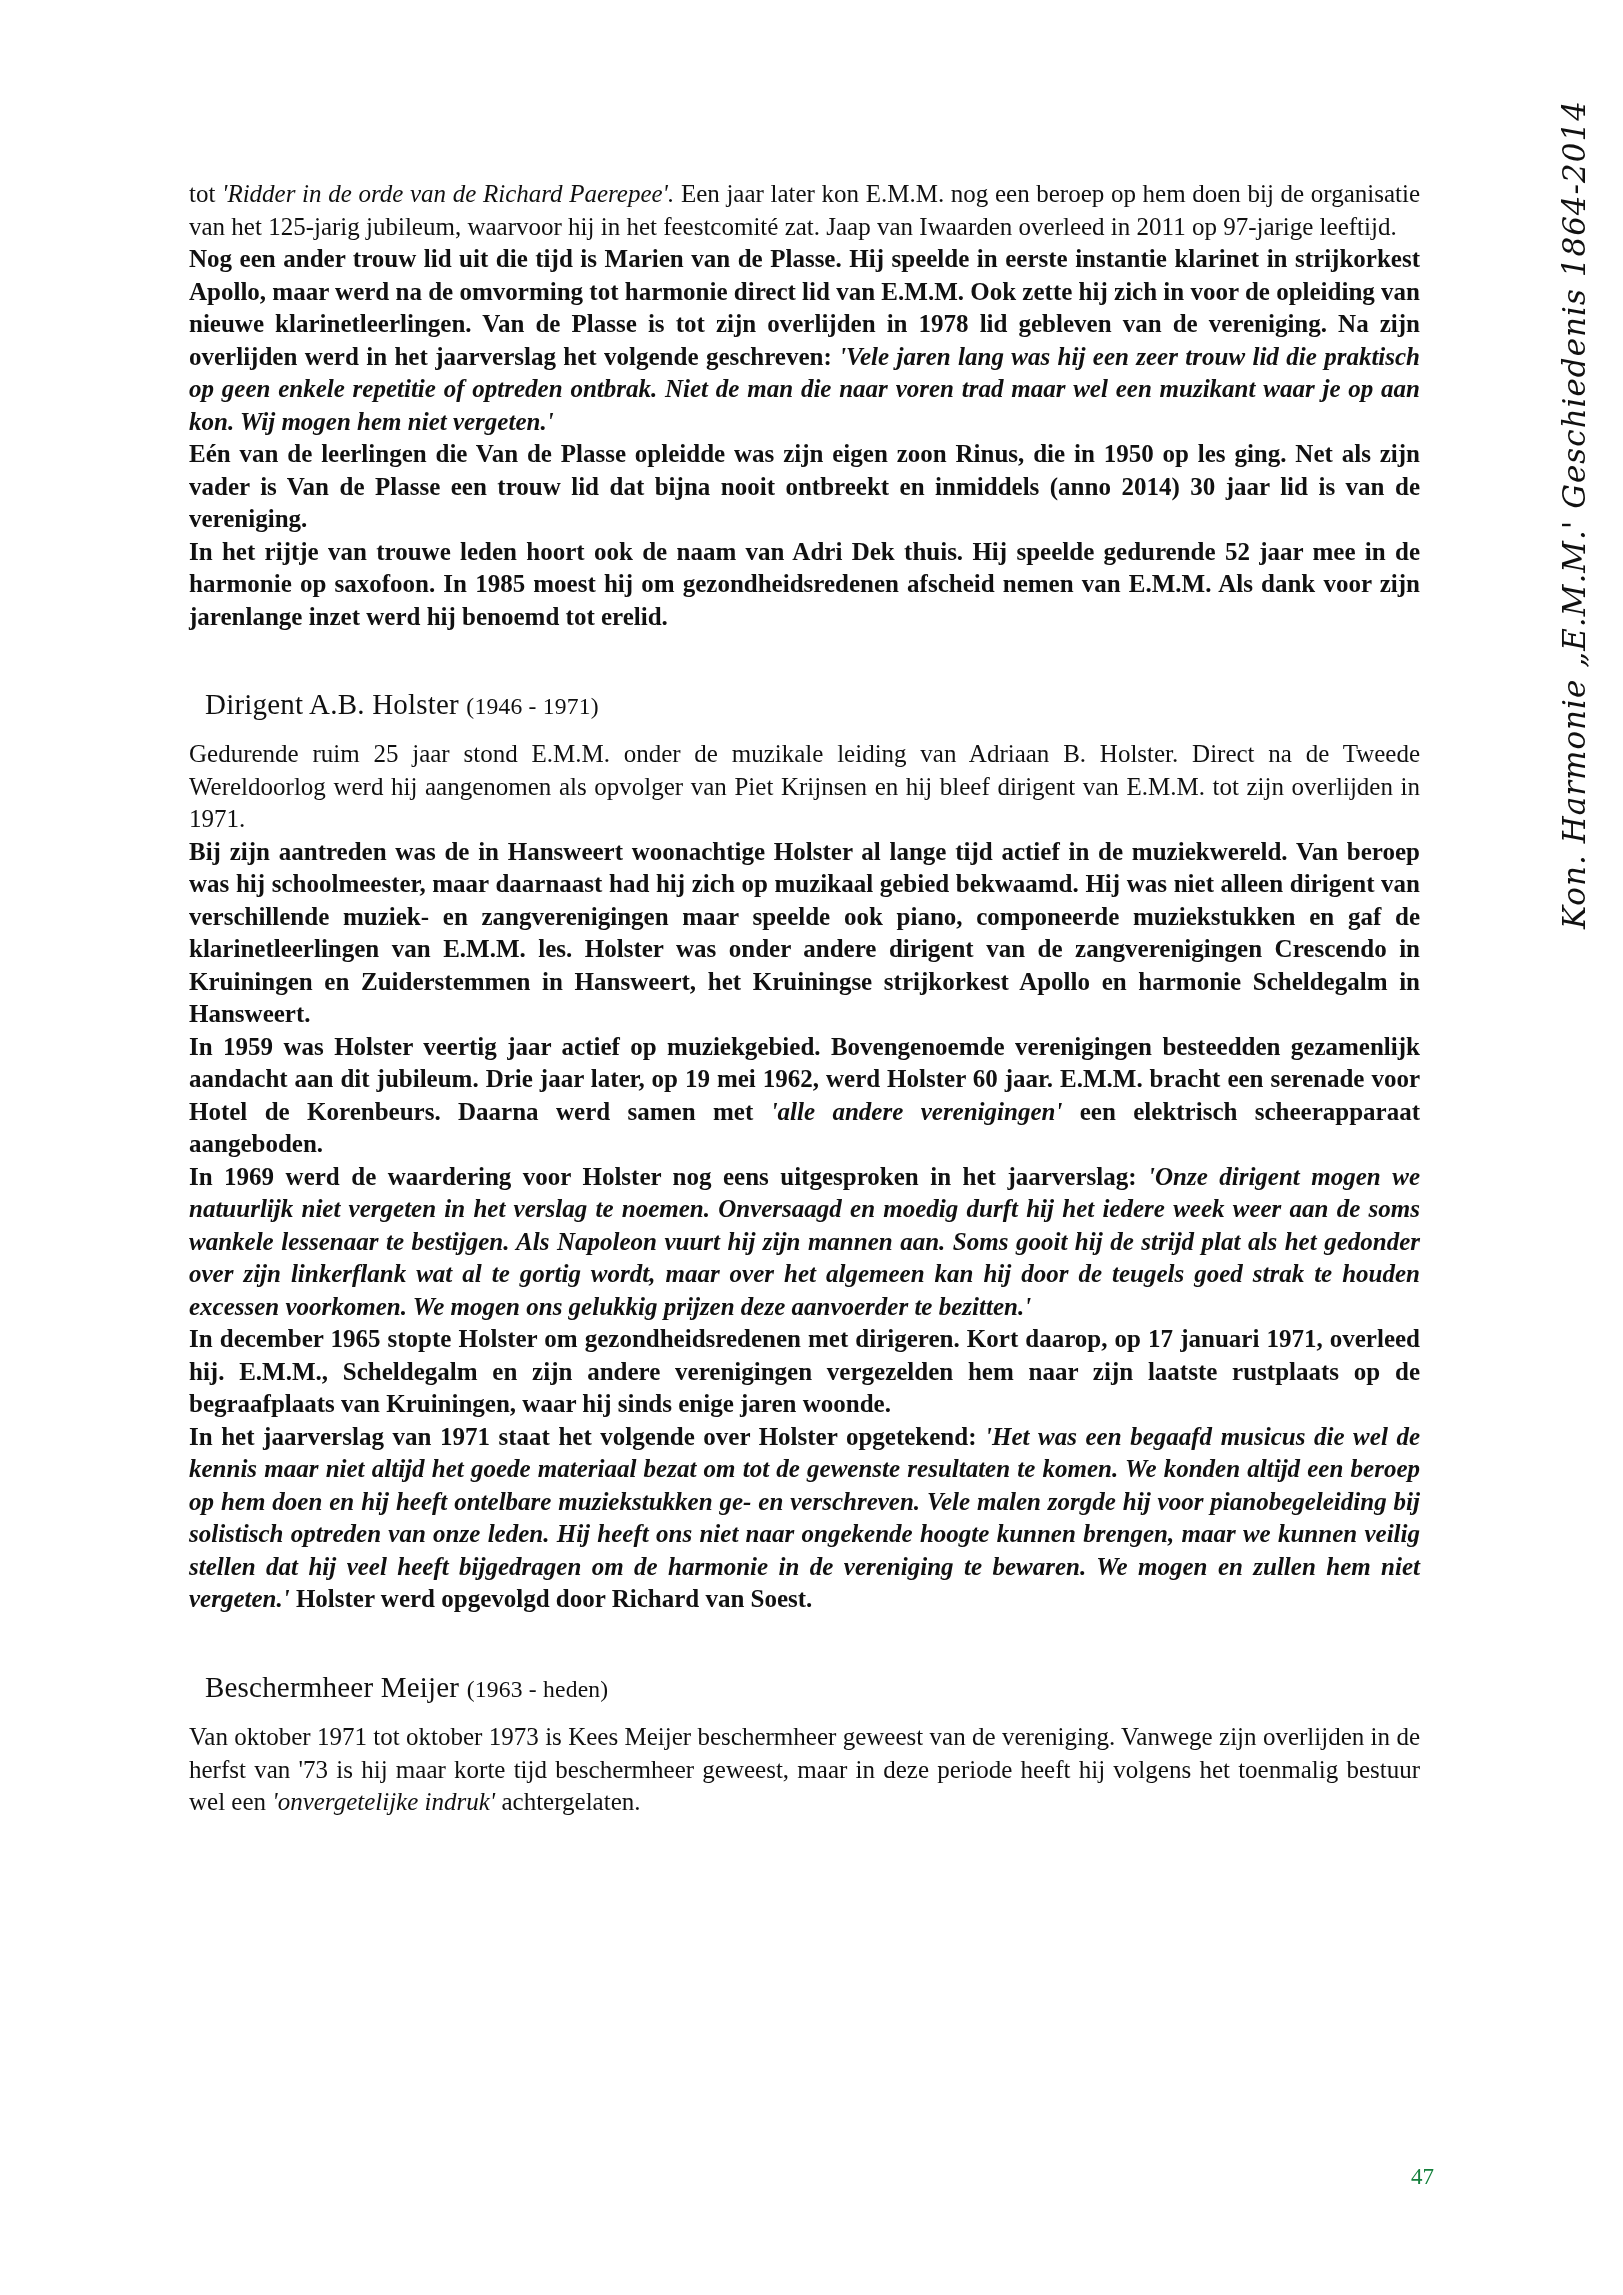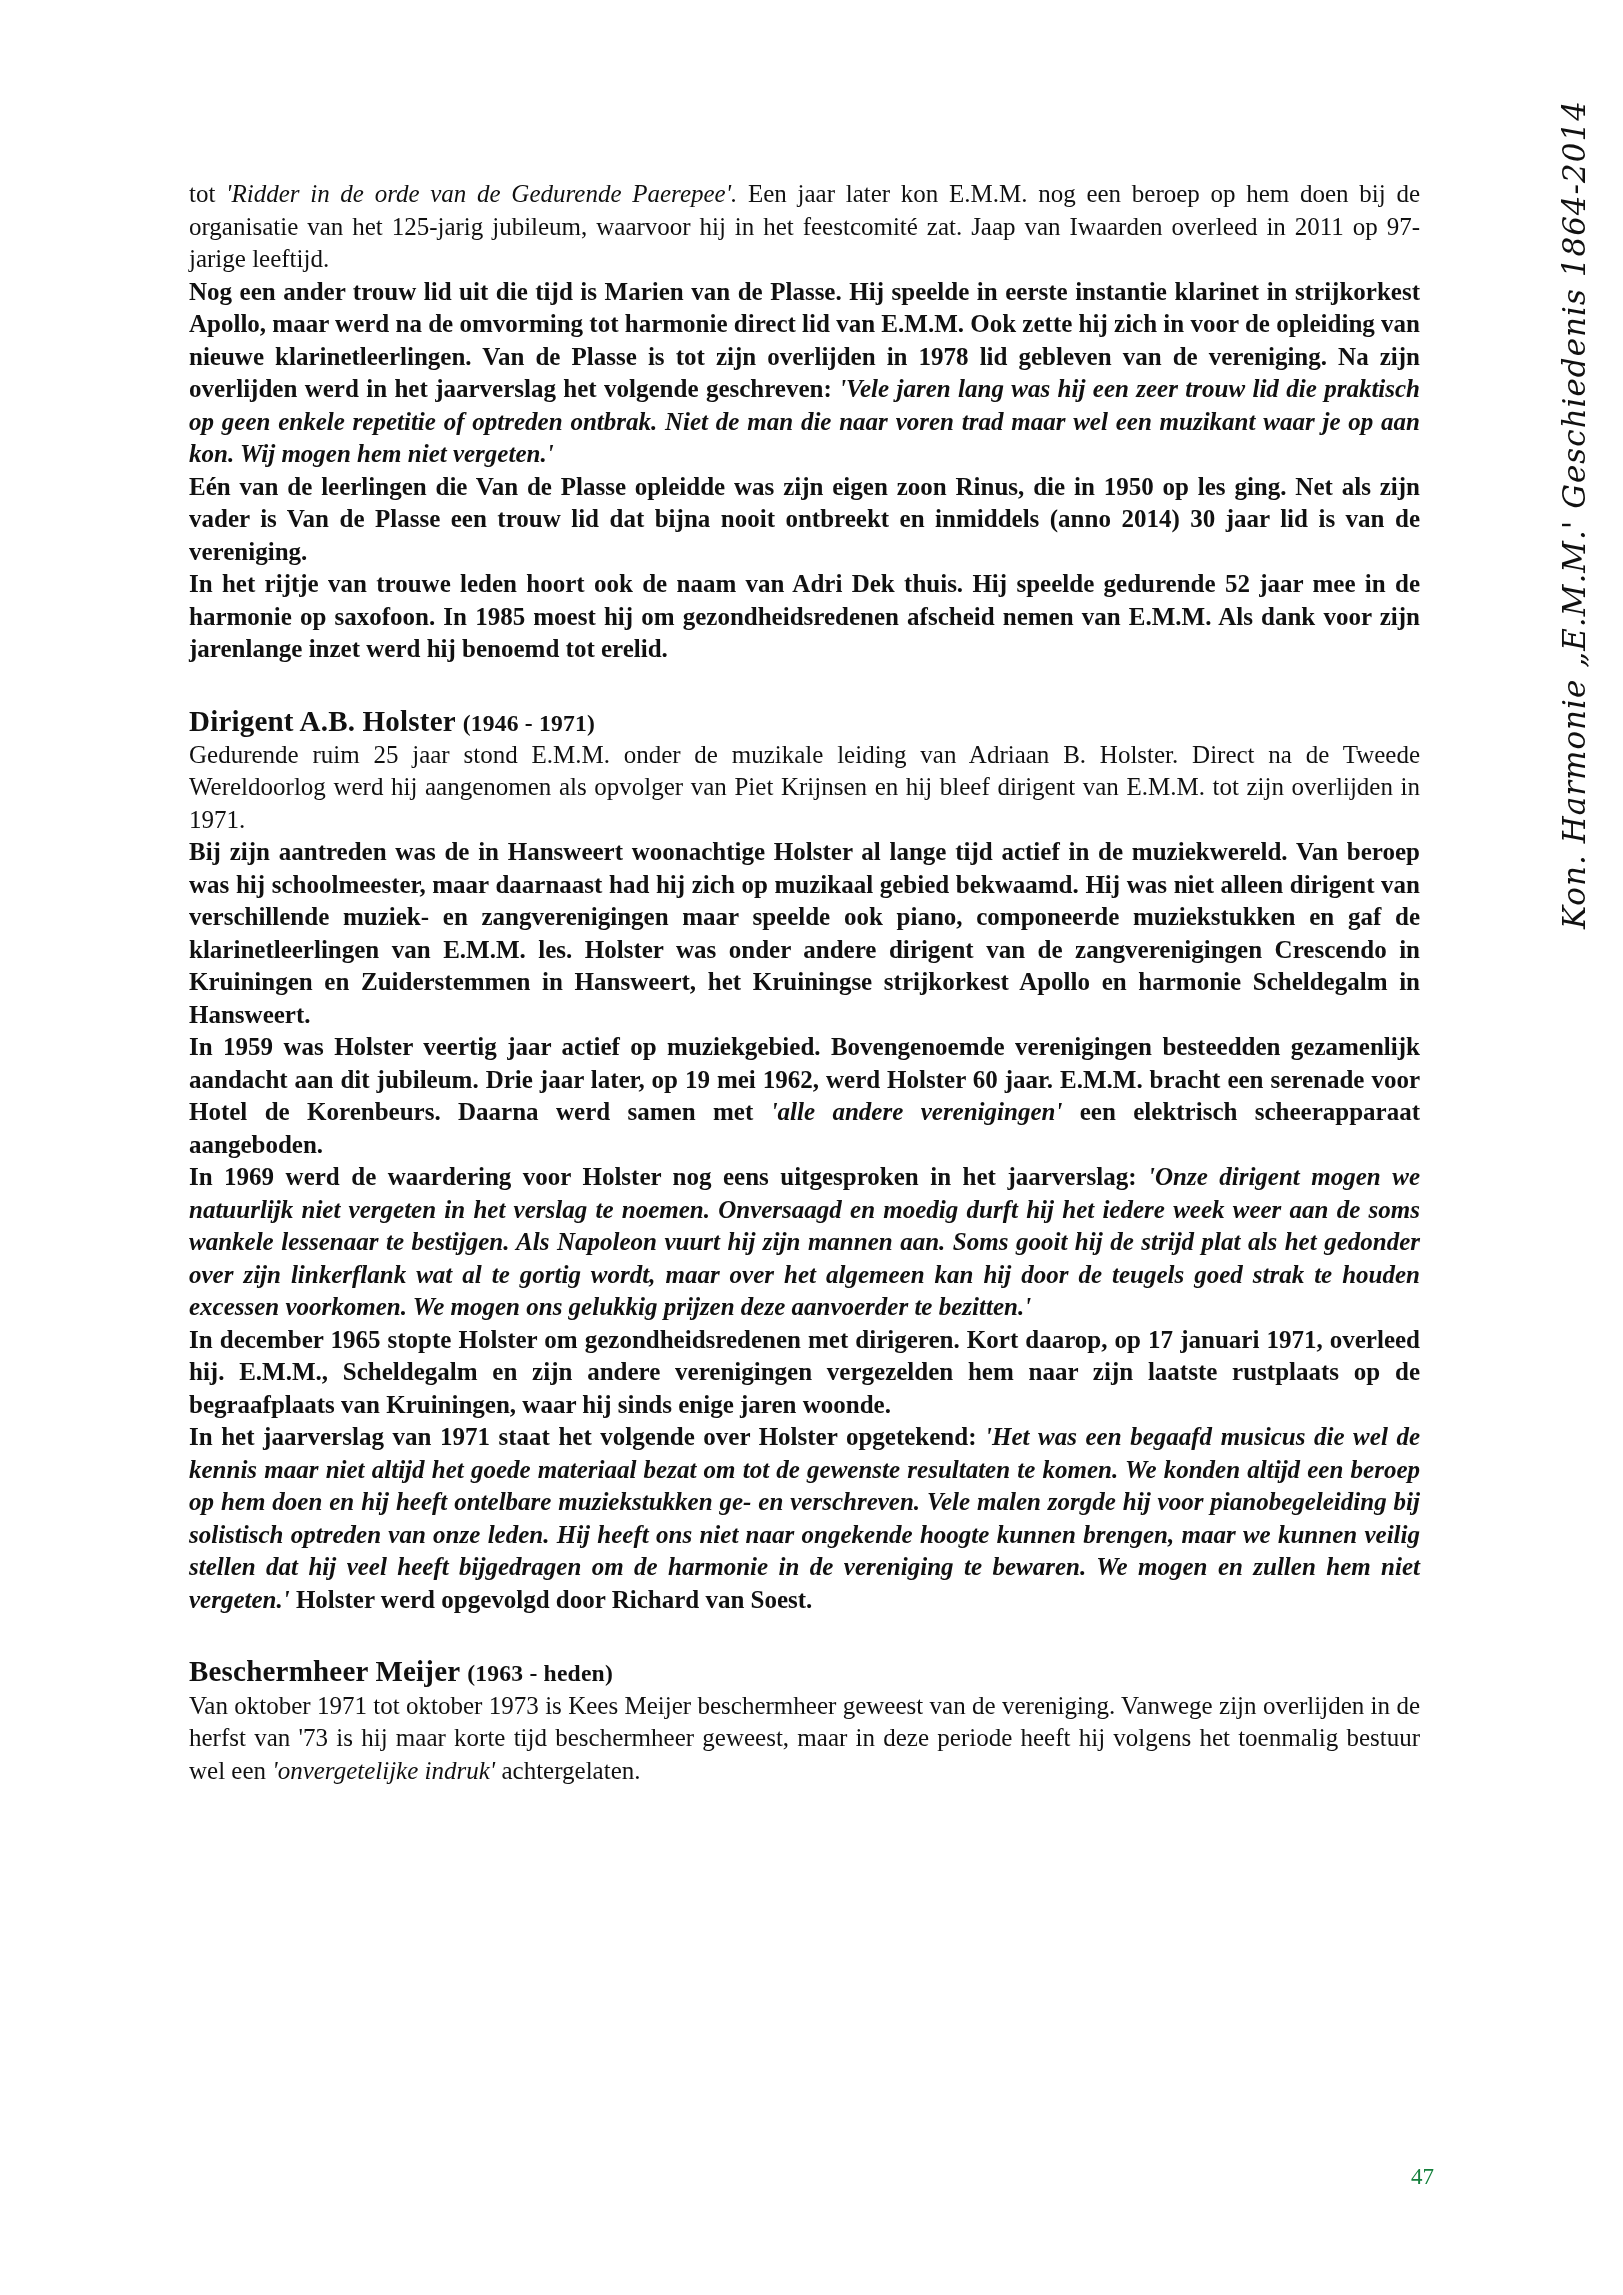--- a/index.html
+++ b/index.html
@@ -34,23 +34,23 @@
     hyphens: manual;
   }
   p.body + p.body {
     margin-top: 0;
     font-weight: bold;
   }
   .it {
     font-style: italic;
   }
   h2.heading {
-    margin: 0;
+    margin: 16px;
     font-size: 29px;
-    font-weight: bold;
+    font-weight: normal;
     line-height: 1.25;
     letter-spacing: 0.2px;
   }
   h2.heading .years {
     font-size: 23.6px;
   }
   .gap-before-heading {
     height: 37px;
   }
   .sidetitle-wrap {
@@ -91,21 +91,21 @@
     font-family: Liberation Serif, serif;
   }
 </style>
 </head>
 <body>
 
 <div class="page">
 
   <div class="textcol">
 
-    <p class="body"><span>tot </span><span class="it">'Ridder in de orde van de Gedurende Paerepee'.</span><span> Een jaar later kon E.M.M. nog een beroep op hem doen bij de organisatie van het 125-jarig jubileum, waarvoor hij in het feestcomité zat. Jaap van Iwaarden overleed in 2011 op 97-jarige leeftijd.</span></p>
+    <p class="body"><span>tot </span><span class="it">'Ridder in de orde van de Richard Paerepee'.</span><span> Een jaar later kon E.M.M. nog een beroep op hem doen bij de organisatie van het 125-jarig jubileum, waarvoor hij in het feestcomité zat. Jaap van Iwaarden overleed in 2011 op 97-jarige leeftijd.</span></p>
 
     <p class="body"><span>Nog een ander trouw lid uit die tijd is Marien van de Plasse. Hij speelde in eerste instantie klarinet in strijkorkest Apollo, maar werd na de omvorming tot harmonie direct lid van E.M.M. Ook zette hij zich in voor de opleiding van nieuwe klarinetleerlingen. Van de Plasse is tot zijn overlijden in 1978 lid gebleven van de vereniging. Na zijn overlijden werd in het jaarverslag het volgende geschreven: </span><span class="it">'Vele jaren lang was hij een zeer trouw lid die praktisch op geen enkele repetitie of optreden ontbrak. Niet de man die naar voren trad maar wel een muzikant waar je op aan kon. Wij mogen hem niet vergeten.'</span></p>
 
     <p class="body">Eén van de leerlingen die Van de Plasse opleidde was zijn eigen zoon Rinus, die in 1950 op les ging. Net als zijn vader is Van de Plasse een trouw lid dat bijna nooit ontbreekt en inmiddels (anno 2014) 30 jaar lid is van de vereniging.</p>
 
     <p class="body">In het rijtje van trouwe leden hoort ook de naam van Adri Dek thuis. Hij speelde gedurende 52 jaar mee in de harmonie op saxofoon. In 1985 moest hij om gezondheidsredenen afscheid nemen van E.M.M. Als dank voor zijn jarenlange inzet werd hij benoemd tot erelid.</p>
 
 
     <div class="gap-before-heading"></div>
 

